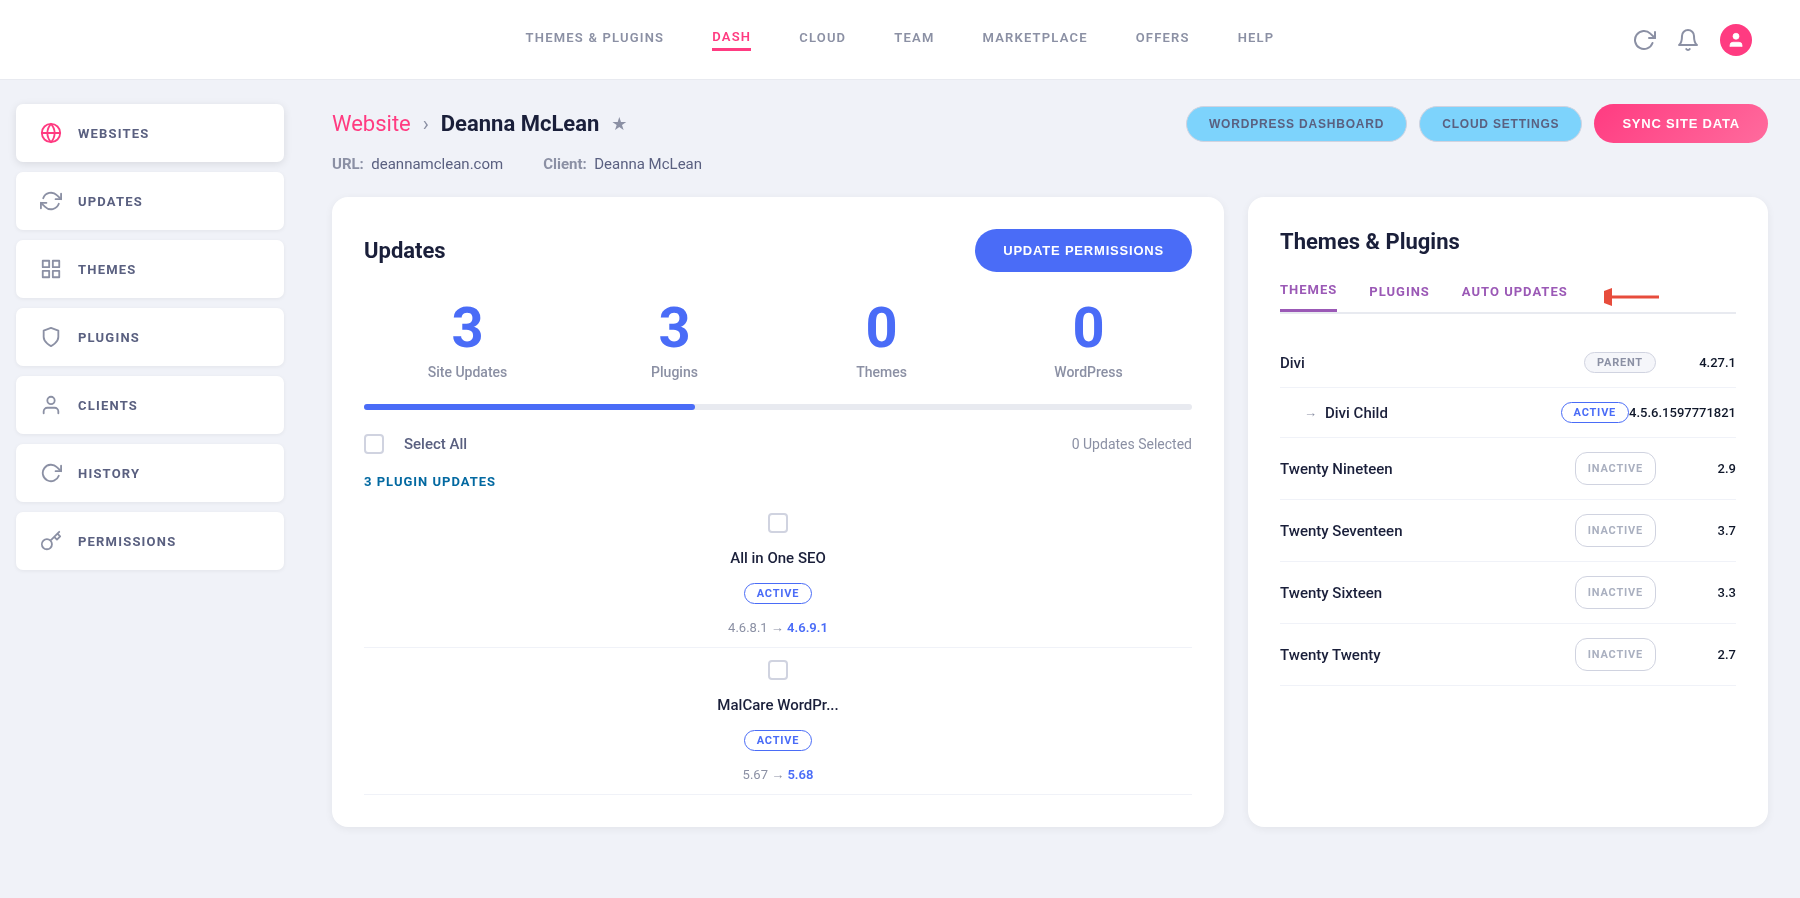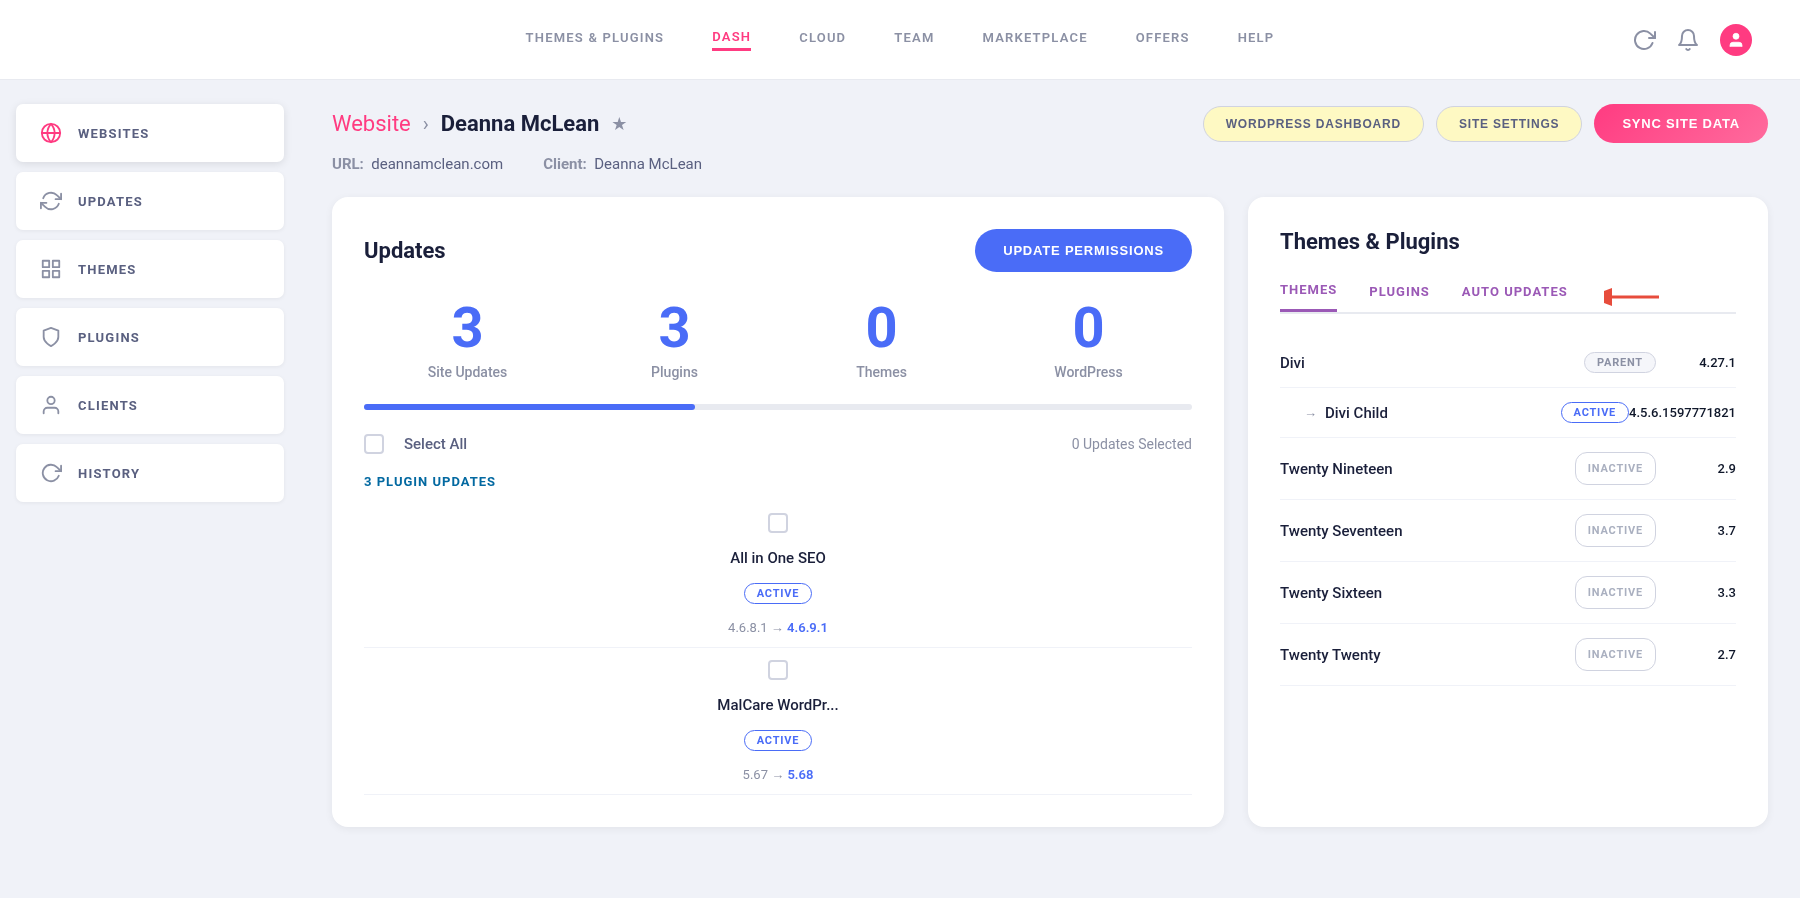--- a/index.html
+++ b/index.html
@@ -148,21 +148,21 @@
       align-items: center;
     }
     .btn-outline {
       border: 1.5px solid #d0d3e0;
       border-radius: 24px;
       padding: 10px 22px;
       font-size: 12px;
       font-weight: 600;
       letter-spacing: 0.8px;
       color: #5a6080;
-      background: #fef9c3;
+      background: #7dd3fc;
       cursor: pointer;
     }
     .btn-pink {
       border: none;
       border-radius: 24px;
       padding: 12px 28px;
       font-size: 13px;
       font-weight: 700;
       letter-spacing: 0.8px;
       color: #fff;
@@ -502,34 +502,40 @@
       </svg>
       <span class="sidebar-item-label">CLIENTS</span>
     </div>
     <div class="sidebar-item">
       <svg class="sidebar-item-icon" width="22" height="22" viewBox="0 0 24 24" fill="none" stroke="#8b90a4" stroke-width="2" stroke-linecap="round" stroke-linejoin="round">
         <polyline points="23 4 23 10 17 10"></polyline>
         <path d="M20.49 15a9 9 0 1 1-2.12-9.36L23 10"></path>
       </svg>
       <span class="sidebar-item-label">HISTORY</span>
     </div>
+    <div class="sidebar-item">
+      <svg class="sidebar-item-icon" width="22" height="22" viewBox="0 0 24 24" fill="none" stroke="#8b90a4" stroke-width="2" stroke-linecap="round" stroke-linejoin="round">
+        <path d="M21 2l-2 2m-7.61 7.61a5.5 5.5 0 1 1-7.778 7.778 5.5 5.5 0 0 1 7.777-7.777zm0 0L15.5 7.5m0 0l3 3L22 7l-3-3m-3.5 3.5L19 4"></path>
+      </svg>
+      <span class="sidebar-item-label">PERMISSIONS</span>
+    </div>
   </div>
 
   <div class="content">
 
     <div class="page-header">
       <div class="breadcrumb">
         <span class="breadcrumb-website">Website</span>
         <span class="breadcrumb-arrow">›</span>
         <span class="breadcrumb-name">Deanna McLean</span>
         <span class="breadcrumb-star">★</span>
       </div>
       <div class="page-header-actions">
         <button class="btn-outline">WORDPRESS DASHBOARD</button>
-        <button class="btn-outline">SITE SETTINGS</button>
+        <button class="btn-outline">CLOUD SETTINGS</button>
         <button class="btn-pink">SYNC SITE DATA</button>
       </div>
     </div>
 
     <div class="site-meta">
       <span>
         <span class="site-meta-label">URL:</span>
         &nbsp;<span>deannamclean.com</span>
       </span>
       <span>

